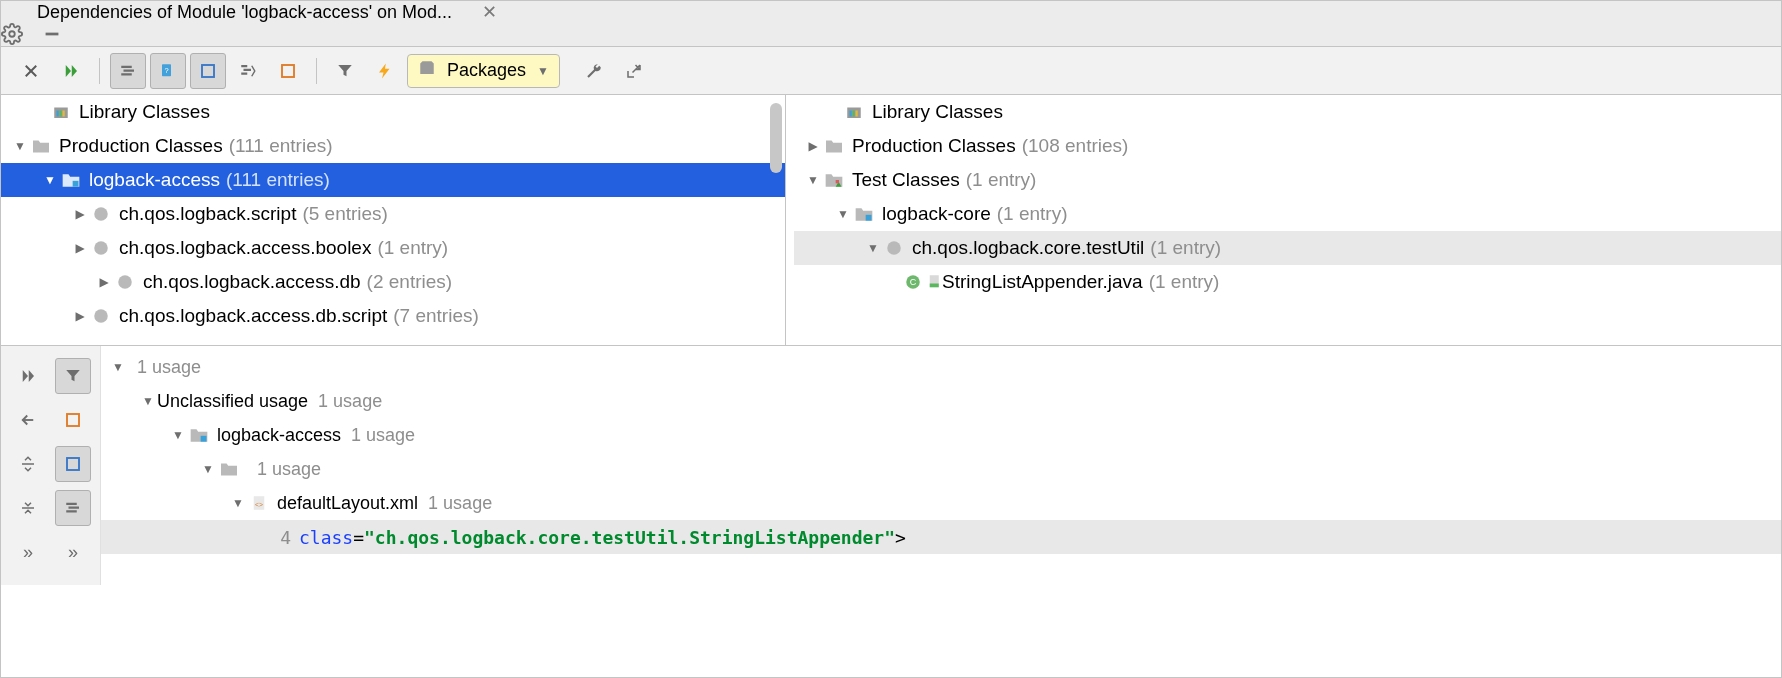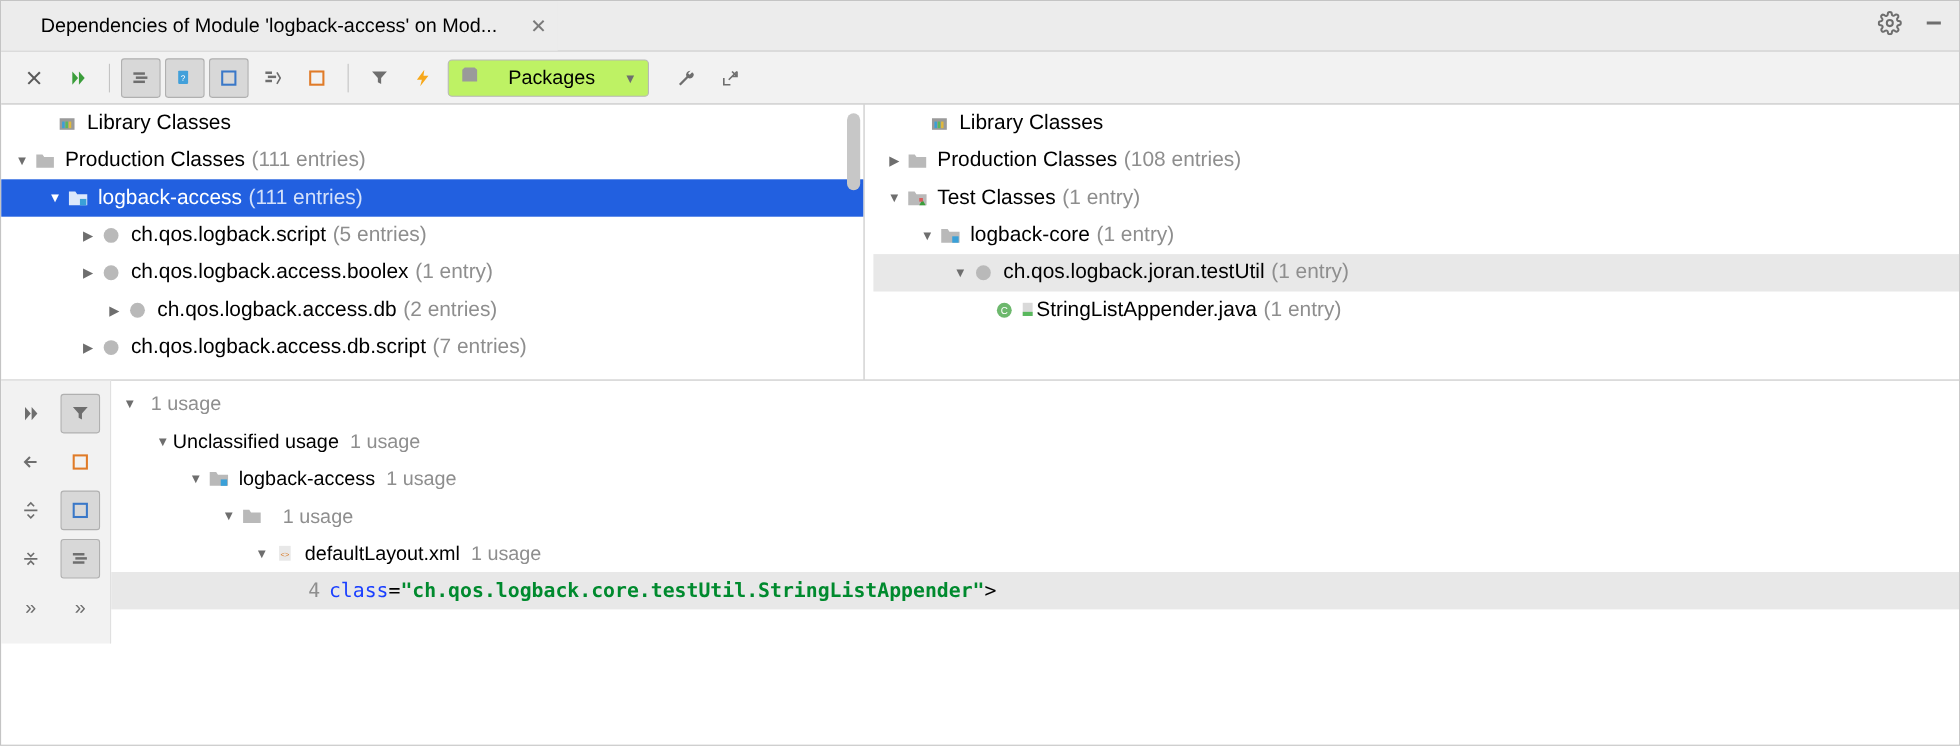--- a/index.html
+++ b/index.html
@@ -12,22 +12,23 @@
   height: 678px;
   overflow: hidden;
   border: 1px solid #c4c4c4;
 }
 
 
 .tab-bar {
   height: 46px;
   background: #ececec;
   display: flex;
-  align-items: center;
+  align-items: flex-start;
   border-bottom: 1px solid #c4c4c4;
+  flex-direction: column;
 }
 .tab {
   display: flex;
   align-items: center;
   height: 100%;
   background: #ececec;
   padding: 0 10px 0 36px;
 }
 .tab-title { color: #000; }
 .tab-close { margin-left: 30px; color: #7a7a7a; cursor: pointer; font-size: 18px; }
@@ -49,25 +50,25 @@
   width: 36px; height: 36px;
   display: flex; align-items: center; justify-content: center;
   border-radius: 3px;
   cursor: pointer;
 }
 .toolbar .tb-btn.selected { background: #d8d8d8; border: 1px solid #b0b0b0; }
 .toolbar .divider { width: 1px; height: 26px; background: #c4c4c4; margin: 0 6px; }
 .dropdown {
   display: flex; align-items: center;
   height: 34px;
-  background: #bef264;
+  background: #fef9c3;
   border: 1px solid #b8b8b8;
   border-radius: 4px;
   padding: 0 10px;
-  gap: 26px;
+  gap: 11px;
   cursor: pointer;
 }
 .dropdown .dd-icon { color: #6e6e6e; }
 .dropdown .dd-arrow { color: #6e6e6e; font-size: 12px; }
 
 
 .split-trees {
   display: flex;
   height: 250px;
 }
@@ -390,21 +391,21 @@
           <span>logback-core</span>
           <span class="count">(1 entry)</span>
         </div>
         <div class="tree-row shaded" style="padding-left: 70px;">
           <span class="arrow open"></span>
           <span class="icon-slot">
             <svg class="pkg-icon" viewBox="0 0 24 24">
               <circle cx="12" cy="12" r="9" fill="#b9b9b9"></circle>
             </svg>
           </span>
-          <span>ch.qos.logback.joran.testUtil</span>
+          <span>ch.qos.logback.core.testUtil</span>
           <span class="count">(1 entry)</span>
         </div>
         <div class="tree-row" style="padding-left: 100px;">
           <span class="arrow none"></span>
           <span class="icon-slot">
             <span style="display:flex;align-items:center;">
               <svg class="ic-sm" viewBox="0 0 24 24">
                 <circle cx="12" cy="12" r="9" fill="#6db86d"></circle>
                 <text x="12" y="16" font-size="12" fill="#fff" text-anchor="middle">C</text>
               </svg>

